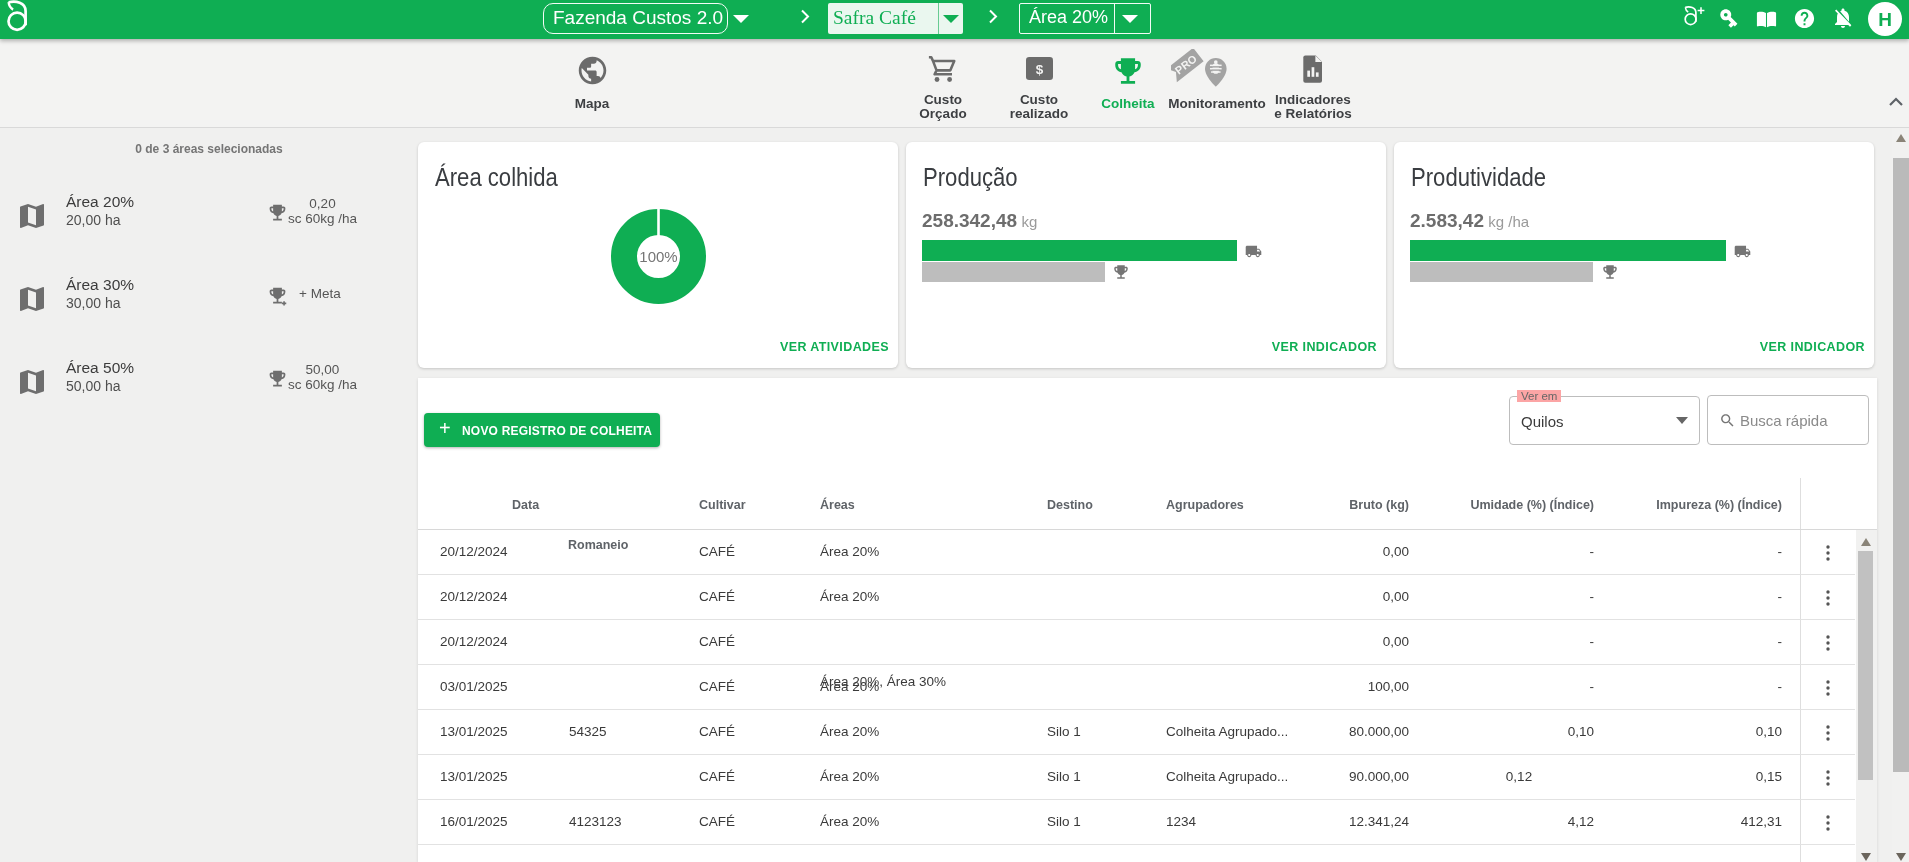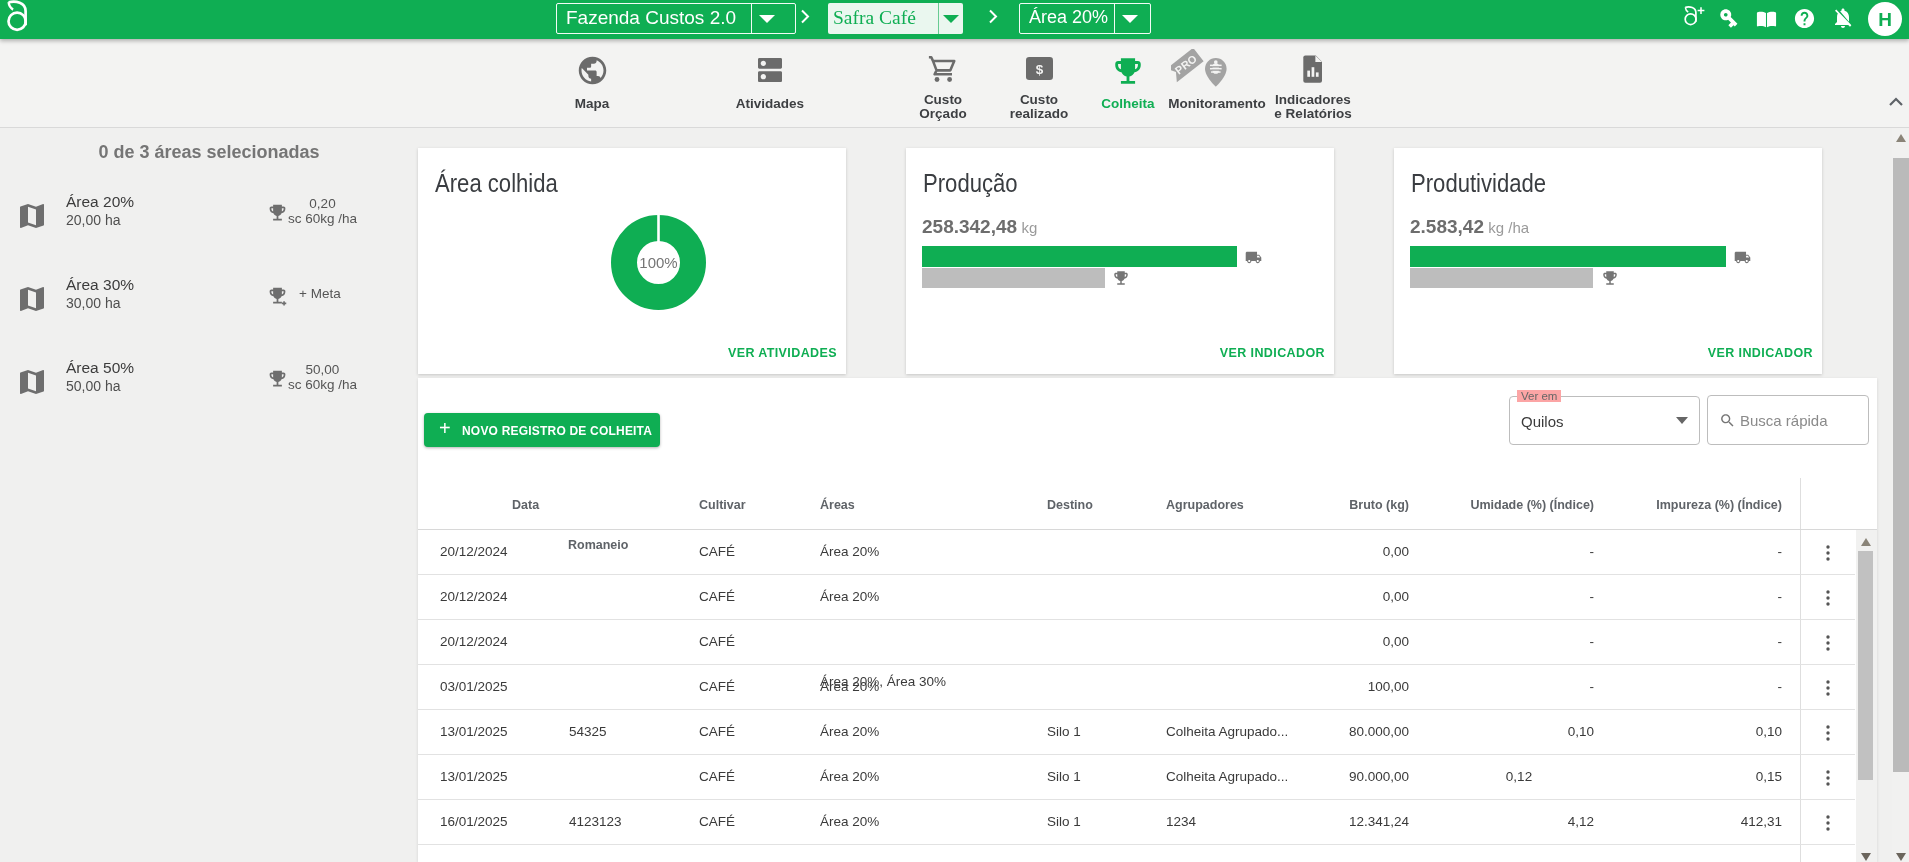--- a/index.html
+++ b/index.html
@@ -24,32 +24,32 @@
 
 #navbar { position:absolute; left:0; top:39px; width:1909px; height:89px; background:#f3f3f2; border-bottom:1px solid #d9d9d9; z-index:20; }
 .nav-it { position:absolute; top:15px; width:120px; height:74px; text-align:center; color:#3d3f42; }
 .nav-it .ic { height:30px; }
 .nav-it .tx { position:absolute; top:39px; left:-30px; right:-30px; font-size:13.5px; font-weight:bold; line-height:14px; color:#3d3f42; }
 .nav-it .tx.one { top:43px; }
 .nav-it.act .tx { color:#0fae53; }
 #nav-chev { position:absolute; left:1887px; top:57px; }
 
 
-.sb-head { position:absolute; left:0; top:142px; width:418px; text-align:center; font-size:18px; font-weight:bold; color:#757575; }
+.sb-head { position:absolute; left:0; top:142px; width:418px; text-align:center; font-size:12px; font-weight:bold; color:#757575; }
 .sb-item { position:absolute; left:0; width:418px; height:64px; }
 .sb-map { position:absolute; left:16px; top:7px; }
 .sb-name { position:absolute; left:66px; top:0px; font-size:15.5px; color:#3c3c3c; }
 .sb-ha { position:absolute; left:66px; top:19px; font-size:14px; color:#4f4f4f; }
 .sb-tro { position:absolute; left:267px; top:9px; }
 .sb-val1 { position:absolute; left:280px; top:3px; width:85px; text-align:center; font-size:13.5px; color:#555; white-space:nowrap; }
 .sb-val2 { position:absolute; left:280px; top:18px; width:85px; text-align:center; font-size:13.5px; color:#555; white-space:nowrap; }
 .sb-meta { position:absolute; left:299px; top:10px; font-size:13.5px; color:#555; }
 
 
-.card { position:absolute; top:148px; width:428px; height:226px; background:#fff; border-radius:0; box-shadow:0 1px 3px rgba(0,0,0,.18); }
+.card { position:absolute; top:142px; width:480px; height:226px; background:#fff; border-radius:6px; box-shadow:0 1px 3px rgba(0,0,0,.18); }
 .card h2 { position:absolute; left:17px; top:20px; font-size:26px; font-weight:400; color:#3a3d41; transform:scaleX(.85); transform-origin:left top; white-space:nowrap; }
 .verlink { position:absolute; right:9px; bottom:14px; font-size:12.5px; font-weight:bold; color:#0fae53; letter-spacing:.4px; }
 .bignum { position:absolute; left:16px; top:68px; font-size:19px; font-weight:bold; color:#6d6d6d; }
 .bignum span { font-size:15px; font-weight:normal; color:#9a9a9a; margin-left:-1px; }
 .gbar { position:absolute; left:16px; top:98px; height:21px; background:#0fae53; }
 .graybar { position:absolute; left:16px; top:120px; height:20px; background:#bdbdbd; }
 
 
 #tablecard { position:absolute; left:418px; top:378px; width:1459px; height:484px; background:#fff; box-shadow:0 1px 3px rgba(0,0,0,.12); }
 #newbtn { position:absolute; left:424px; top:413px; width:236px; height:34px; background:#0fae53; border-radius:4px; box-shadow:0 1px 3px rgba(0,0,0,.3); color:#fff; z-index:5; }
@@ -71,21 +71,21 @@
 </head>
 <body>
 <div id="topbar">
 
   <svg class="abs" style="left:0;top:0" width="34" height="34" viewBox="0 0 34 34">
     <circle cx="17.1" cy="21.2" r="8.6" fill="none" stroke="#fff" stroke-width="2.7"></circle>
     <path d="M8.6 2.2 C15.5 0.8 25.6 1.9 25.6 11 L25.6 25.2" fill="none" stroke="#fff" stroke-width="2.7"></path>
     <path d="M8.6 2.2 C9.0 5.9 10.6 8.2 13.1 9.6" fill="none" stroke="#fff" stroke-width="2.4"></path>
   </svg>
 
-  <div class="bc-box" style="left:556px;width:240px;">
+  <div class="bc-box" style="left:543px;width:185px;border-radius:10px;">
     <div class="lbl" style="width:194px;">Fazenda Custos 2.0</div>
     <div class="sep"></div>
     <div class="car">
         <div class="caret-w"></div>
       </div>
   </div>
   <svg class="abs" style="left:800px;top:9px" width="10" height="15" viewBox="0 0 10 15">
       <path d="M2 1.5 L8 7.5 L2 13.5" fill="none" stroke="#fff" stroke-width="2"></path>
     </svg>
 
@@ -127,26 +127,20 @@
     <path d="M20 18.69 7.84 6.14 5.27 3.49 4 4.76l2.8 2.8v.01c-.52.99-.8 2.16-.8 3.42v5l-2 2v1h13.24l1.74 1.74 1.27-1.27L20 18.69zM12 22c1.11 0 2-.89 2-2h-4c0 1.11.89 2 2 2zm6-7.32V11c0-3.08-1.64-5.64-4.5-6.32V4c0-.83-.67-1.5-1.5-1.5s-1.5.67-1.5 1.5v.68c-.15.03-.29.08-.42.12-.1.03-.2.07-.3.11h-.01c-.01 0-.01 0-.02.01-.23.09-.46.2-.68.31 0 0-.01 0-.01.01L18 15.68z"></path>
   </svg>
   <div id="avatar">H</div>
 </div>
 <div id="navbar">
   <div class="nav-it" style="left:532px;">
     <div class="ic"><svg width="33" height="33" viewBox="0 0 24 24" fill="#6b6b6b">
           <path d="M12 2C6.48 2 2 6.48 2 12s4.48 10 10 10 10-4.48 10-10S17.52 2 12 2zm-1 17.93c-3.95-.49-7-3.85-7-7.93 0-.62.08-1.21.21-1.79L9 15v1c0 1.1.9 2 2 2v1.93zm6.9-2.54c-.26-.81-1-1.39-1.9-1.39h-1v-3c0-.55-.45-1-1-1H8v-2h2c.55 0 1-.45 1-1V7h2c1.1 0 2-.9 2-2v-.41c2.93 1.19 5 4.06 5 7.41 0 2.08-.8 3.97-2.1 5.39z"></path>
         </svg></div>
     <div class="tx one">Mapa</div>
-  </div>
-  <div class="nav-it" style="left:710px;">
-    <div class="ic"><svg width="32" height="32" viewBox="0 0 24 24" fill="#6b6b6b">
-          <path d="M20 13H4c-.55 0-1 .45-1 1v6c0 .55.45 1 1 1h16c.55 0 1-.45 1-1v-6c0-.55-.45-1-1-1zM7 19c-1.1 0-2-.9-2-2s.9-2 2-2 2 .9 2 2-.9 2-2 2zM20 3H4c-.55 0-1 .45-1 1v6c0 .55.45 1 1 1h16c.55 0 1-.45 1-1V4c0-.55-.45-1-1-1zM7 9c-1.1 0-2-.9-2-2s.9-2 2-2 2 .9 2 2-.9 2-2 2z"></path>
-        </svg></div>
-    <div class="tx one">Atividades</div>
   </div>
   <div class="nav-it" style="left:883px;">
     <div class="ic"><svg width="36" height="36" viewBox="0 0 24 24" style="margin-top:-3px">
           <path d="M5.3 6.6 h14.2 l-2.6 6.3 h-9.2 z M5.3 6.6 L4.2 4.2 H2.6 M7.7 12.9 l-1.3 2.6 h11.6" fill="none" stroke="#6b6b6b" stroke-width="1.7" stroke-linejoin="round"></path>
           <circle cx="8" cy="19" r="1.6" fill="#6b6b6b"></circle>
           <circle cx="16.4" cy="19" r="1.6" fill="#6b6b6b"></circle>
         </svg></div>
     <div class="tx">Custo<br>Orçado</div>
   </div>
   <div class="nav-it" style="left:979px;">

